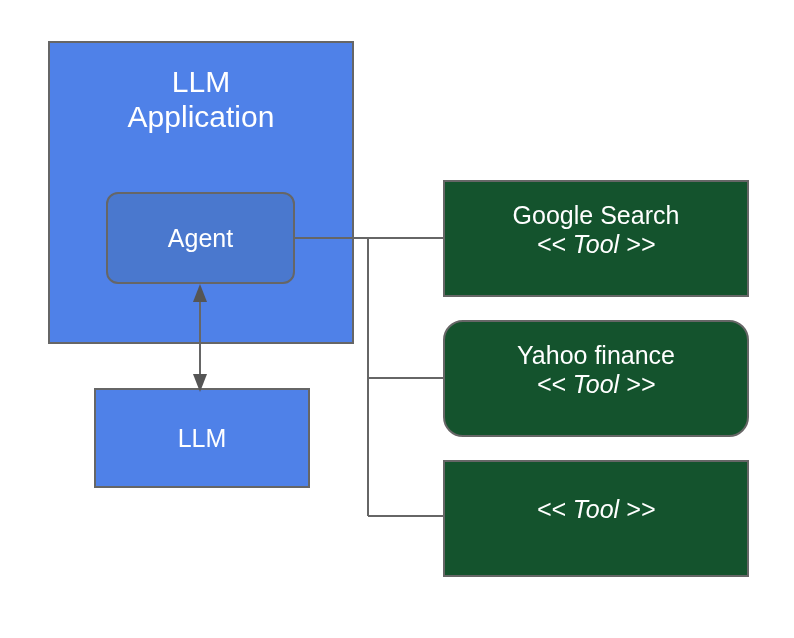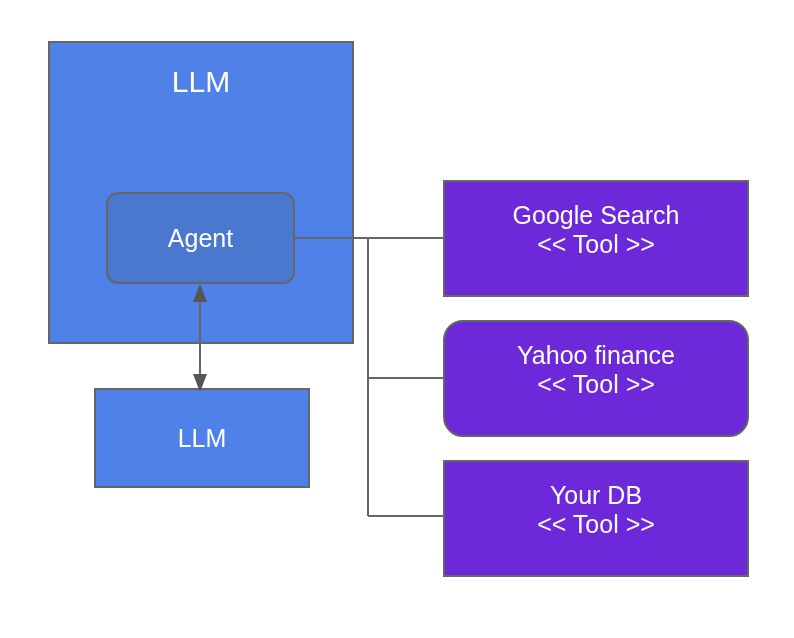--- a/index.html
+++ b/index.html
@@ -34,20 +34,21 @@
     white-space: pre-line;
     user-select: none;
   }
   .node .label {
     display: block;
     width: 100%;
   }
   .node .sublabel {
     display: block;
     width: 100%;
+    font-style: italic;
   }
 
   
   #app-container {
     left: 48px;
     top: 41px;
     width: 306px;
     height: 303px;
     background: #4F81E8;
     justify-content: flex-start;
@@ -70,21 +71,21 @@
     width: 216px;
     height: 100px;
     background: #4F81E8;
     justify-content: center;
     font-size: 25px;
   }
   .tool-node {
     left: 443px;
     width: 306px;
     height: 117px;
-    background: #6d28d9;
+    background: #14532d;
     justify-content: center;
     font-size: 25px;
     padding-bottom: 18px;
   }
   #tool-google   { top: 180px; }
   #tool-yahoo    { top: 320px; border-radius: 20px; }
   #tool-yourdb   { top: 460px; }
 
   
   #connectors {
@@ -107,20 +108,21 @@
     stroke: none;
   }
 </style>
 </head>
 <body>
 
 <div id="canvas">
 
   <div class="node" id="app-container">
     <span class="label">LLM</span>
+    <span class="label">Application</span>
   </div>
 
   <div class="node" id="agent-node">
     <span class="label">Agent</span>
   </div>
 
   <div class="node" id="llm-node">
     <span class="label">LLM</span>
   </div>
 
@@ -128,21 +130,20 @@
     <span class="label">Google Search</span>
     <span class="sublabel">&lt;&lt; Tool &gt;&gt;</span>
   </div>
 
   <div class="node tool-node" id="tool-yahoo">
     <span class="label">Yahoo finance</span>
     <span class="sublabel">&lt;&lt; Tool &gt;&gt;</span>
   </div>
 
   <div class="node tool-node" id="tool-yourdb">
-    <span class="label">Your DB</span>
     <span class="sublabel">&lt;&lt; Tool &gt;&gt;</span>
   </div>
 
   <svg id="connectors" viewBox="0 0 794 638">
 
     <g>
 
       <line x1="295" y1="238" x2="443" y2="238"></line>
 
       <line x1="368" y1="238" x2="368" y2="516"></line>

